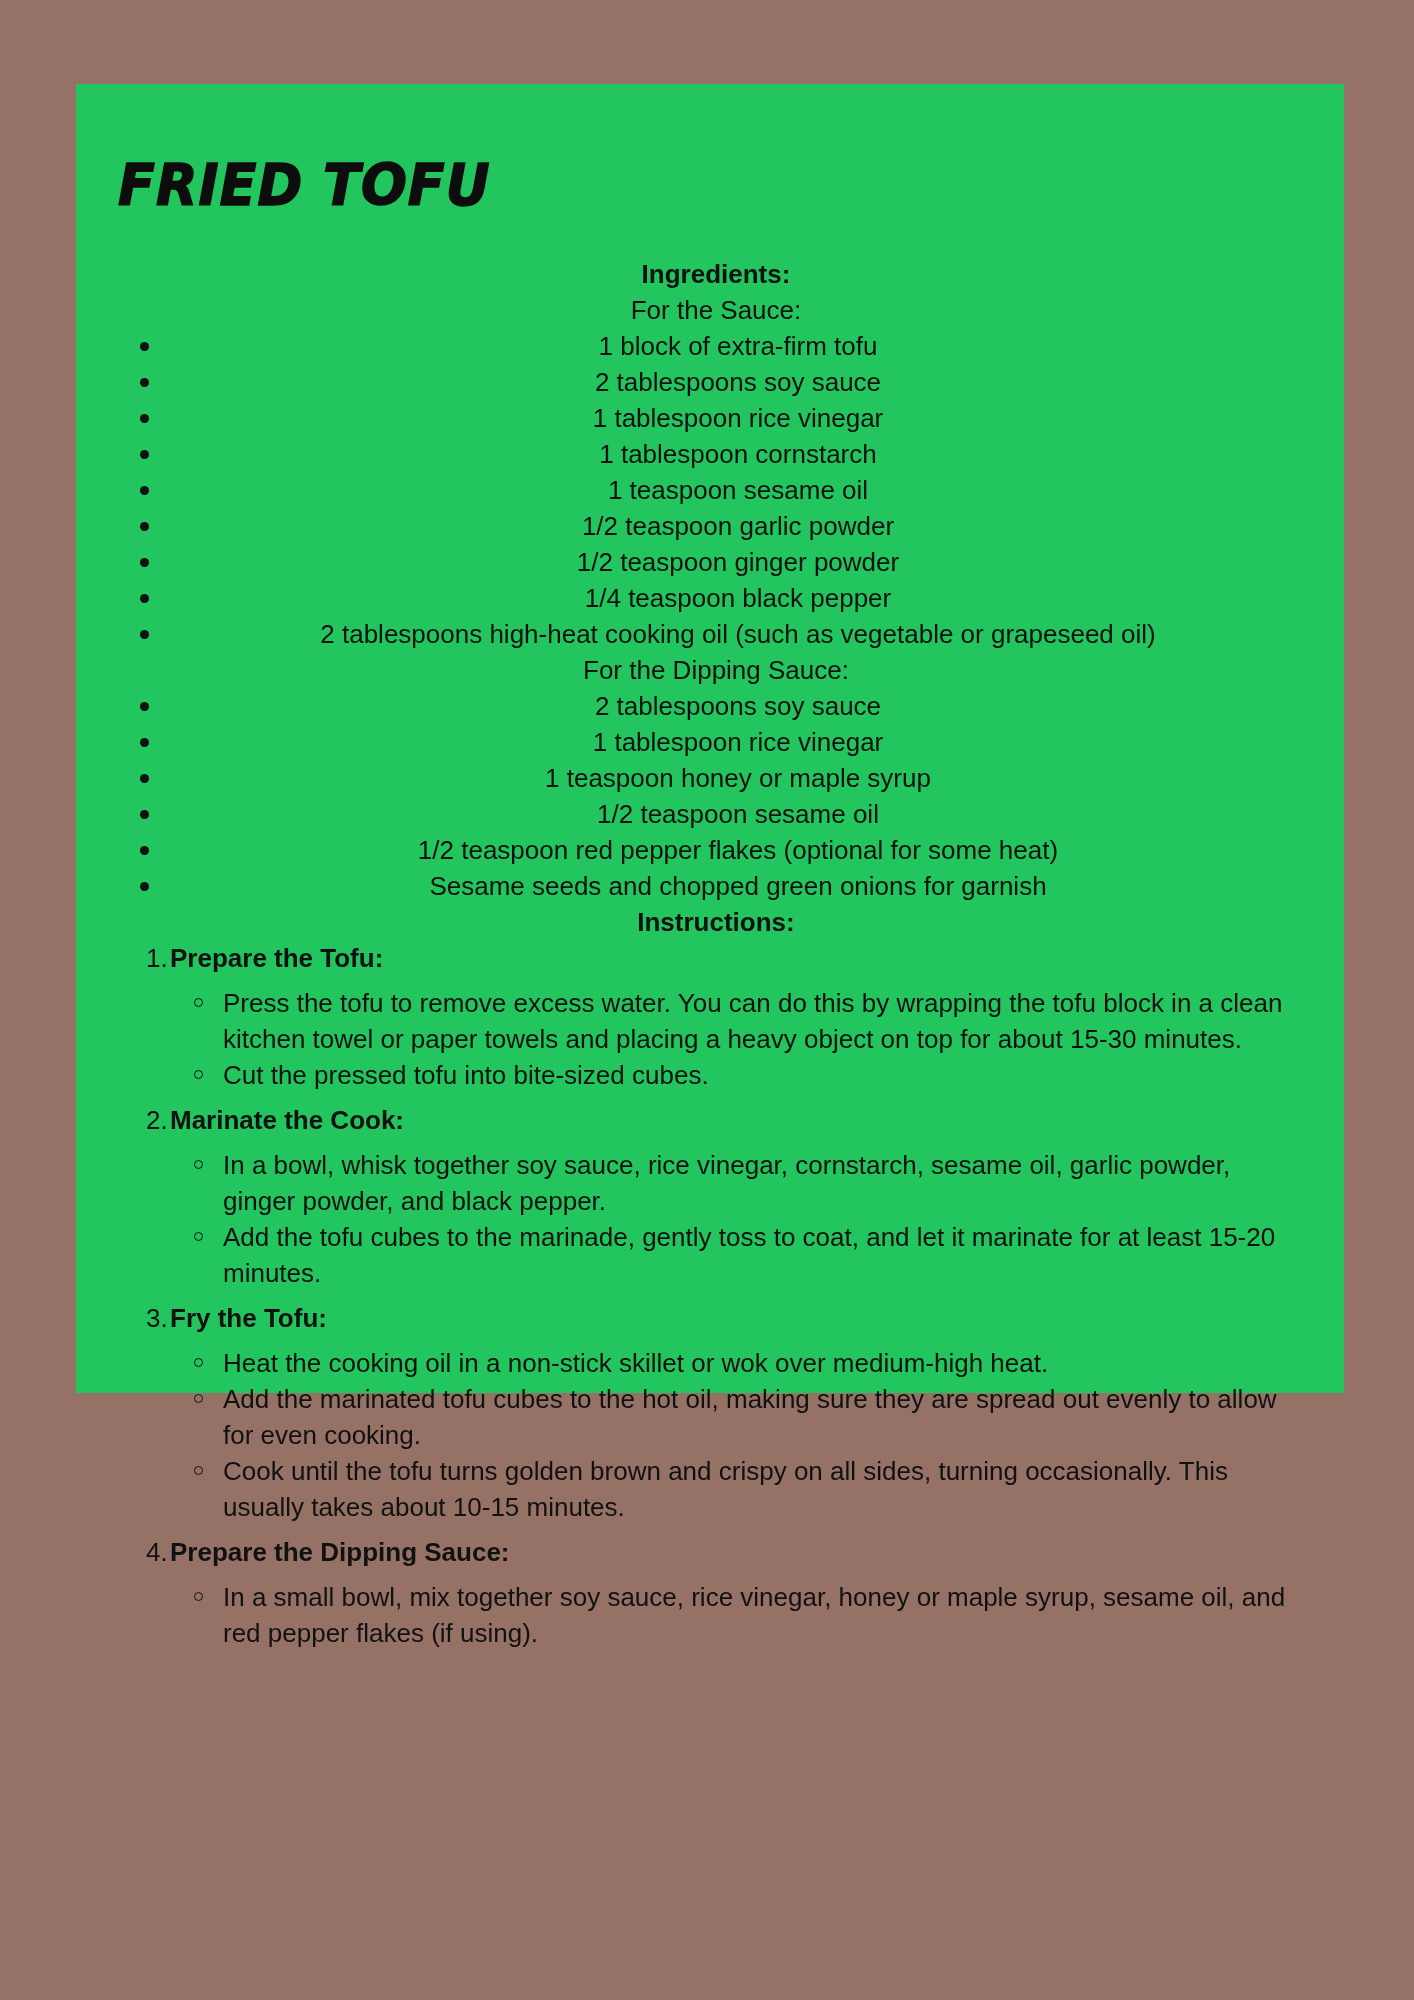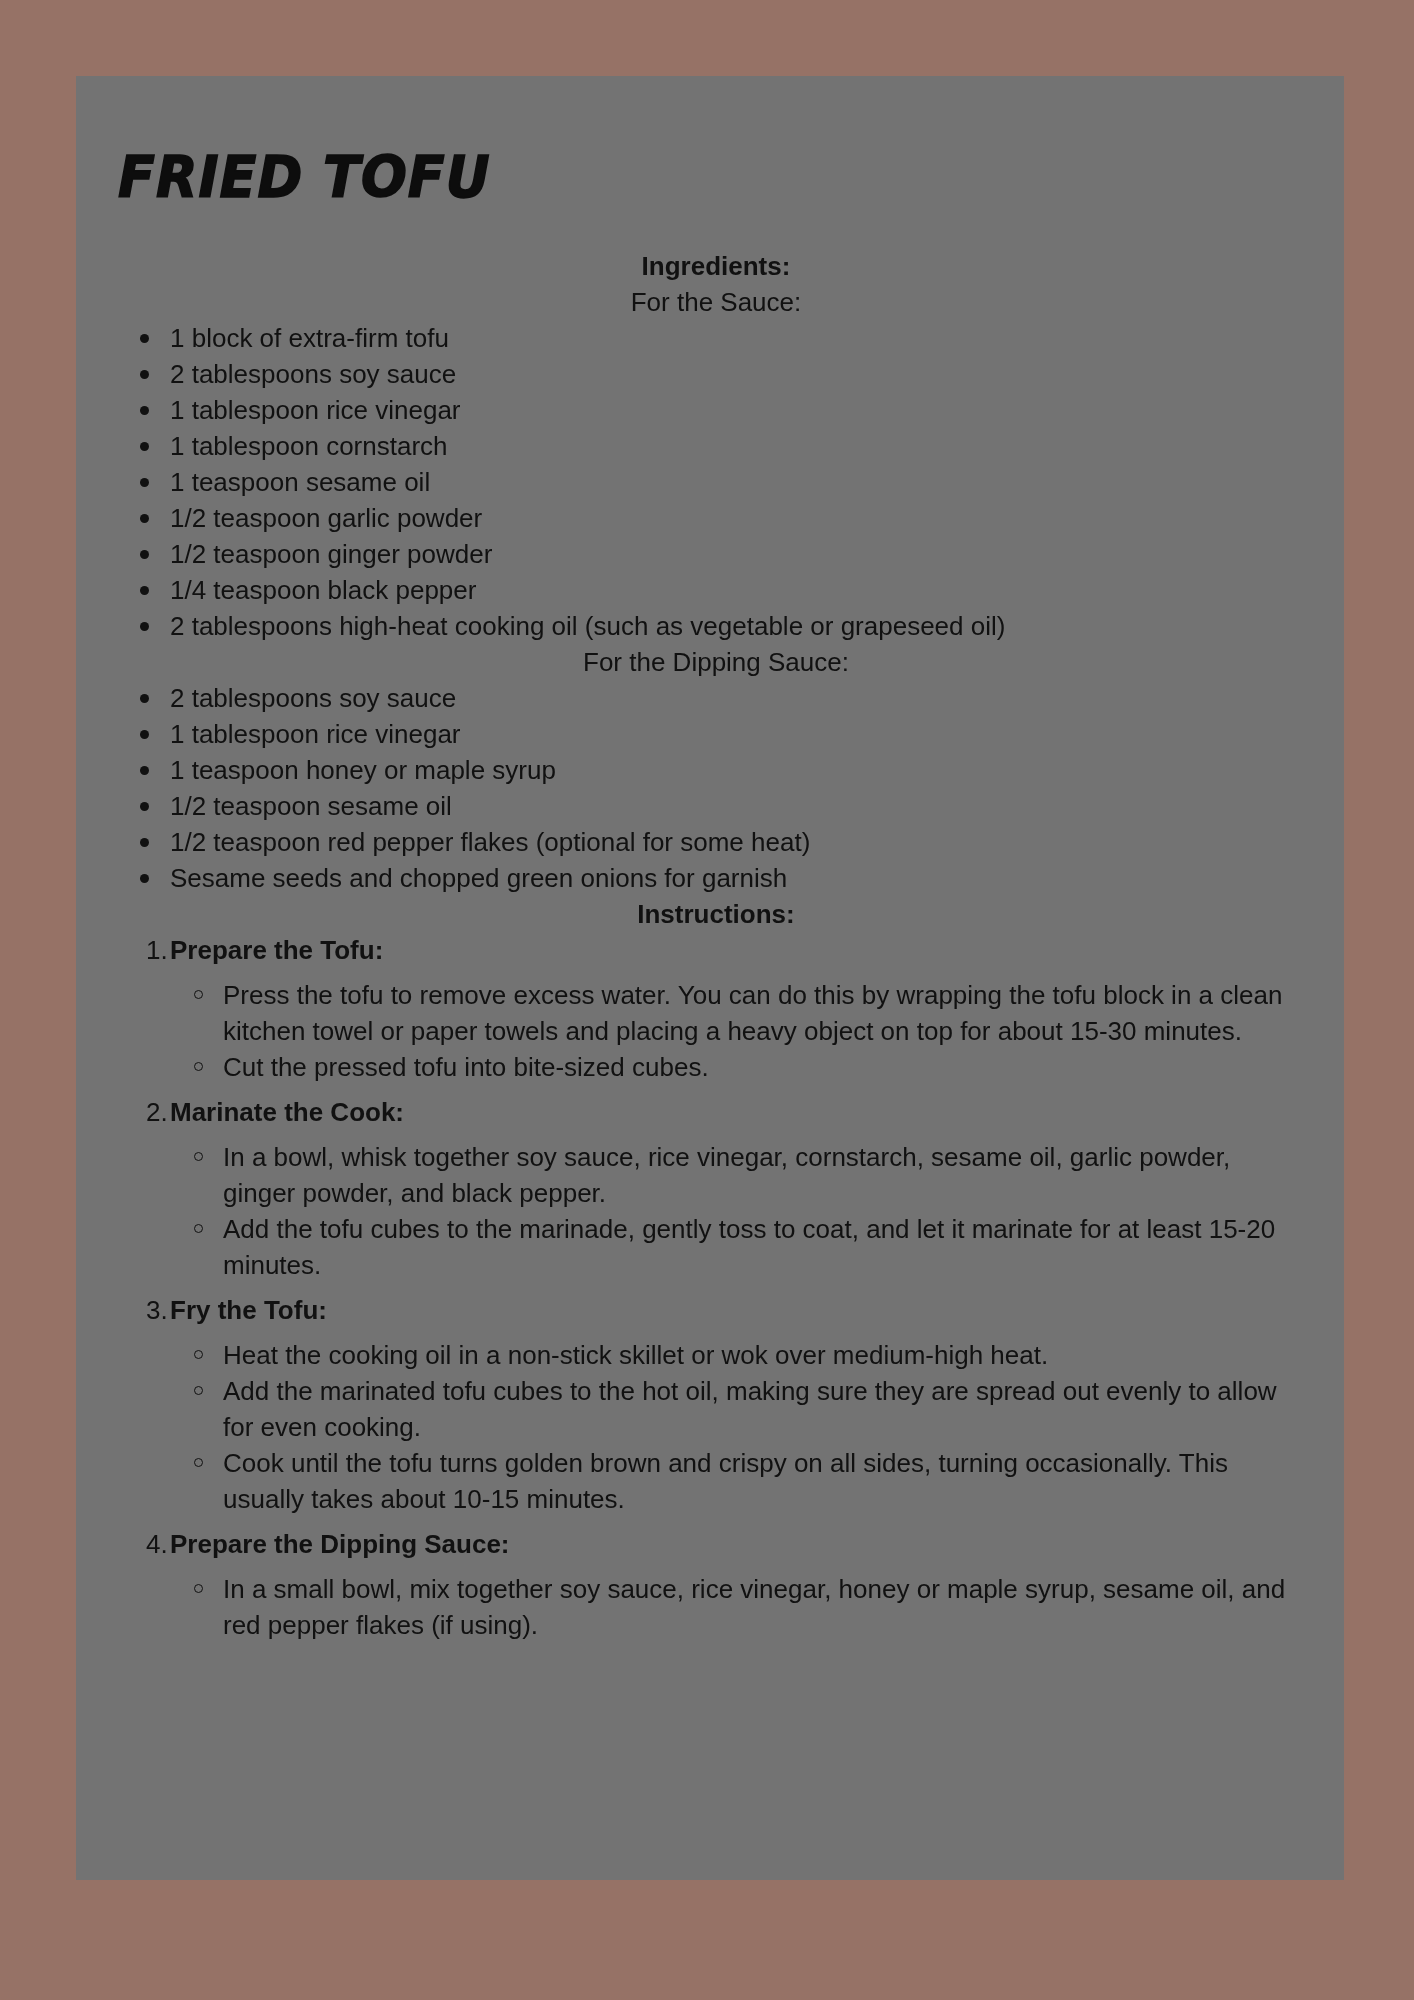--- a/index.html
+++ b/index.html
@@ -5,23 +5,23 @@
     html, body { margin: 0; padding: 0; }
     body {
       width: 1414px; height: 2000px;
       background: #967266;
       position: relative;
       font-family: "Liberation Sans", "DejaVu Sans", sans-serif;
       color: #111;
     }
     .card {
       position: absolute;
-      left: 76px; top: 76px;
-      width: 1268px; height: 1804px;
-      background: #737373;
+      left: 76px; top: 84px;
+      width: 1268px; height: 1309px;
+      background: #22c55e;
     }
     .title {
       position: absolute;
       left: 42px; top: 70px;
       margin: 0;
       font-family: "DejaVu Sans", sans-serif;
       font-weight: 900;
       font-style: italic;
       font-size: 54px;
       letter-spacing: 1px;
@@ -34,21 +34,21 @@
       position: absolute;
       left: 50px; top: 172px;
       width: 1180px;
       font-size: 26px;
       line-height: 36px;
     }
     .line { margin: 0; }
     .heading { font-weight: normal; text-align: center; }
     .heading.strong { font-weight: 600; }
     ul.bullets {
-      list-style: none; margin: 0; padding: 0;
+      list-style: none; margin: 0; padding: 0; text-align: center;
     }
     ul.bullets li {
       position: relative;
       padding-left: 44px;
     }
     ul.bullets li .dot {
       position: absolute;
       left: 14px; top: 14px;
       width: 9px; height: 9px;
       border-radius: 50%;

